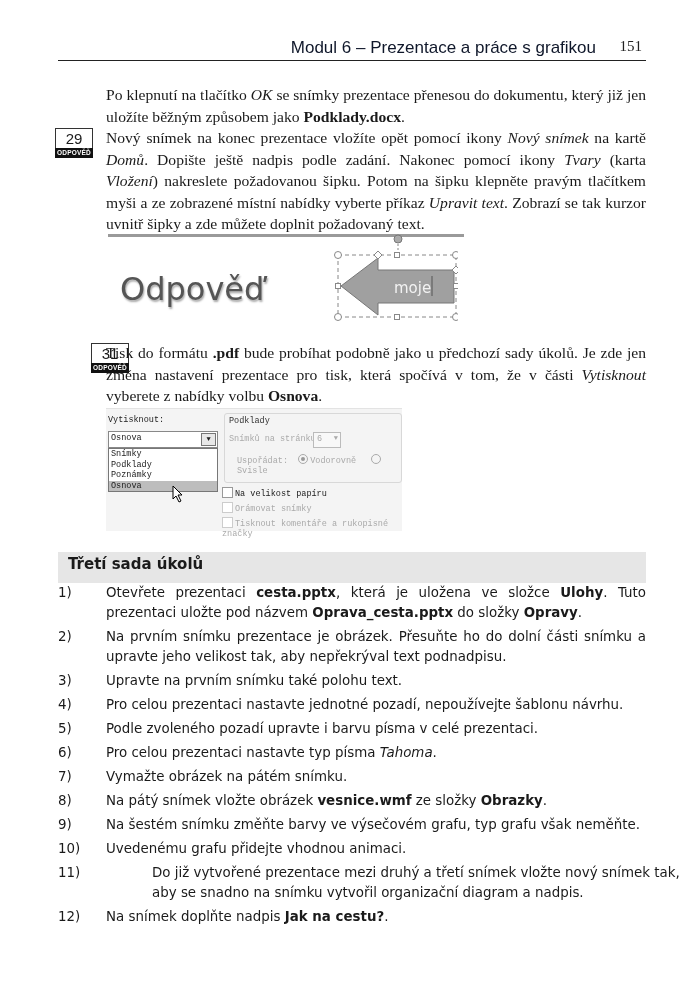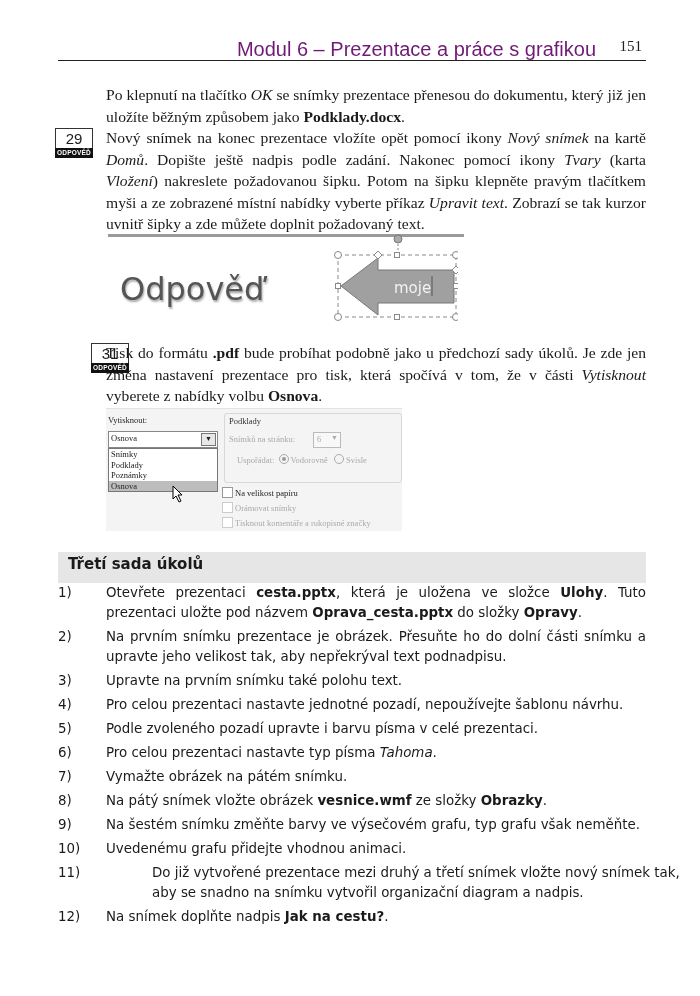--- a/index.html
+++ b/index.html
@@ -1,39 +1,39 @@
 <!DOCTYPE html>
 <html><head>
 <meta charset="utf-8">
 <style>
   html, body { margin: 0; padding: 0; background: #ffffff; }
   body { width: 700px; height: 996px; position: relative; overflow: hidden; color: #1a1a1a; }
   .serif { font-family: "Liberation Serif", "DejaVu Serif", serif; }
   .sans { font-family: "Liberation Sans", "DejaVu Sans", sans-serif; }
 
   .header { position: absolute; left: 58px; top: 36px; width: 588px; height: 24px; border-bottom: 1px solid #222; }
-  .header .title { position: absolute; right: 50px; top: 2px; font-size: 20px; color: #701a75; }
+  .header .title { position: absolute; right: 50px; top: 2px; font-size: 17px; color: #0f172a; }
   .header .pagenum { position: absolute; right: 4px; top: 2px; font-size: 15px; color: #222; font-family: Liberation Serif, serif; }
 
   .para { position: absolute; left: 106px; width: 540px; font-size: 15.6px; line-height: 21.6px; text-align: justify; }
   .para b { font-weight: bold; }
   .para i { font-style: italic; }
 
   .badge { position: absolute; left: 55px; width: 38px; height: 24px; }
   .badge .num { display: block; height: 19px; border: 1px solid #333; border-bottom: none; text-align: center; font-size: 15px; line-height: 19px; font-family: "Liberation Sans", sans-serif; background: #fff; }
   .badge .lbl { display: block; height: 10px; background: #111; color: #fff; font-size: 6.5px; line-height: 10px; text-align: center; font-weight: bold; font-family: "Liberation Sans", sans-serif; letter-spacing: 0.2px; }
 
   
   .fig1 { position: absolute; left: 106px; top: 228px; width: 360px; height: 100px; }
   .fig1 .topbar { position: absolute; left: 2px; top: 6px; width: 356px; height: 3px; background: #9a9a9a; }
   .fig1 .odp { position: absolute; left: 14px; top: 42px; font-size: 32px; color: #555; text-shadow: 1px 2px 2px #aaa; font-family: "DejaVu Sans", sans-serif; }
   .fig1 svg { position: absolute; left: 222px; top: 0; }
 
   
-  .fig2 { position: absolute; left: 106px; top: 408px; width: 296px; height: 122px; background: #f4f4f4; border-top: 1px solid #e3e3e3; font-family: Liberation Serif, serif; font-size: 8.5px; color: #222; }
+  .fig2 { position: absolute; left: 106px; top: 408px; width: 296px; height: 122px; background: #f4f4f4; border-top: 1px solid #e3e3e3; font-family: Liberation Mono, monospace; font-size: 8.5px; color: #222; }
   .fig2 .lbl-vyt { position: absolute; left: 2px; top: 6px; }
   .fig2 .combo { position: absolute; left: 2px; top: 22px; width: 108px; height: 15px; background: #fff; border: 1px solid #888; }
   .fig2 .combo .val { position: absolute; left: 2px; top: 1px; }
   .fig2 .combo .btn { position: absolute; right: 1px; top: 1px; width: 13px; height: 11px; border: 1px solid #777; background: #e8e8e8; text-align: center; font-size: 7px; line-height: 11px; }
   .fig2 .list { position: absolute; left: 2px; top: 39px; width: 108px; background: #fff; border: 1px solid #777; }
   .fig2 .list div { height: 10.5px; line-height: 10.5px; padding-left: 2px; }
   .fig2 .list div.sel { background: #bdbdbd; }
   .fig2 .cursor { position: absolute; left: 66px; top: 76px; }
   .fig2 .grp { position: absolute; left: 118px; top: 4px; width: 176px; height: 68px; border: 1px solid #d8d8d8; border-radius: 3px; }
   .fig2 .grp .gt { position: absolute; left: 4px; top: 2px; color: #333; }

